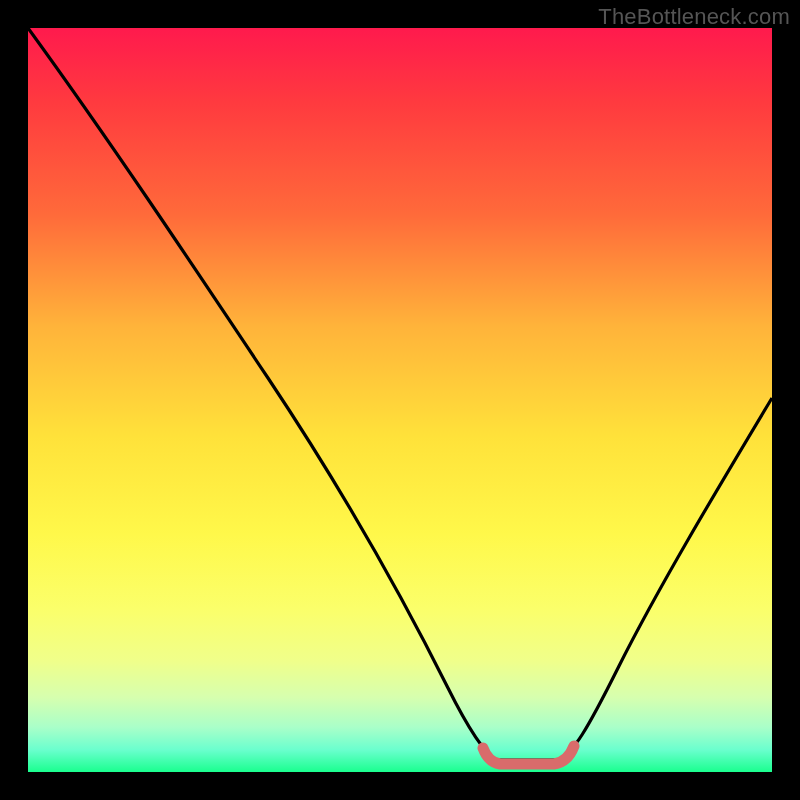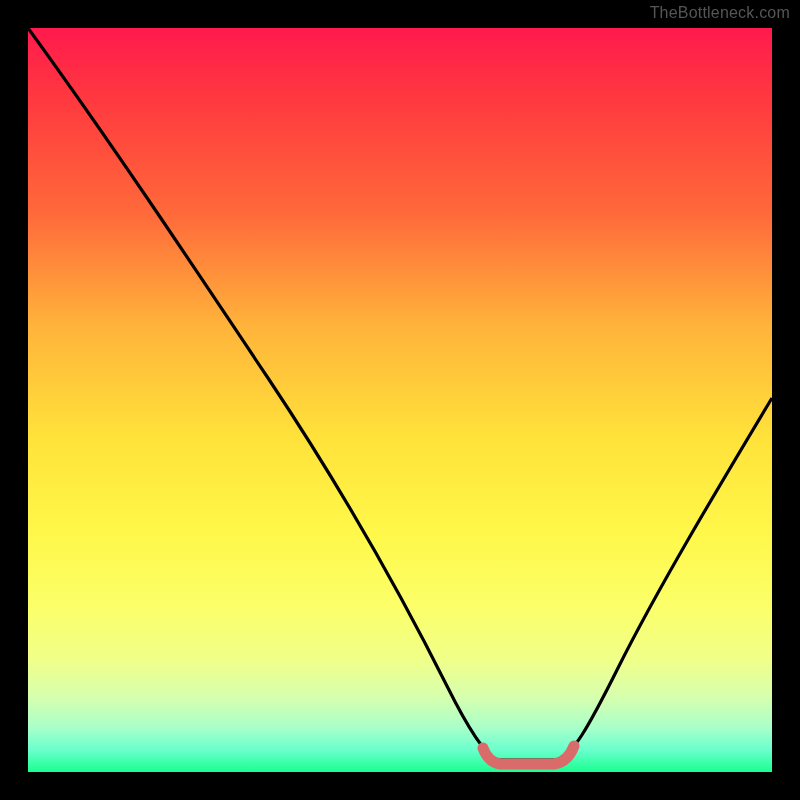--- a/index.html
+++ b/index.html
@@ -40,21 +40,21 @@
       #a9ffc9 94%,
       #6bffce 97%,
       #1aff8f 100%
     );
   }
   .watermark {
     position: absolute;
     top: 4px;
     right: 10px;
     color: #555;
-    font-size: 16px;
+    font-size: 22px;
     font-weight: 500;
     letter-spacing: 0.2px;
     user-select: none;
   }
   svg.curve {
     position: absolute;
     inset: 0;
   }
 </style>
 </head>

